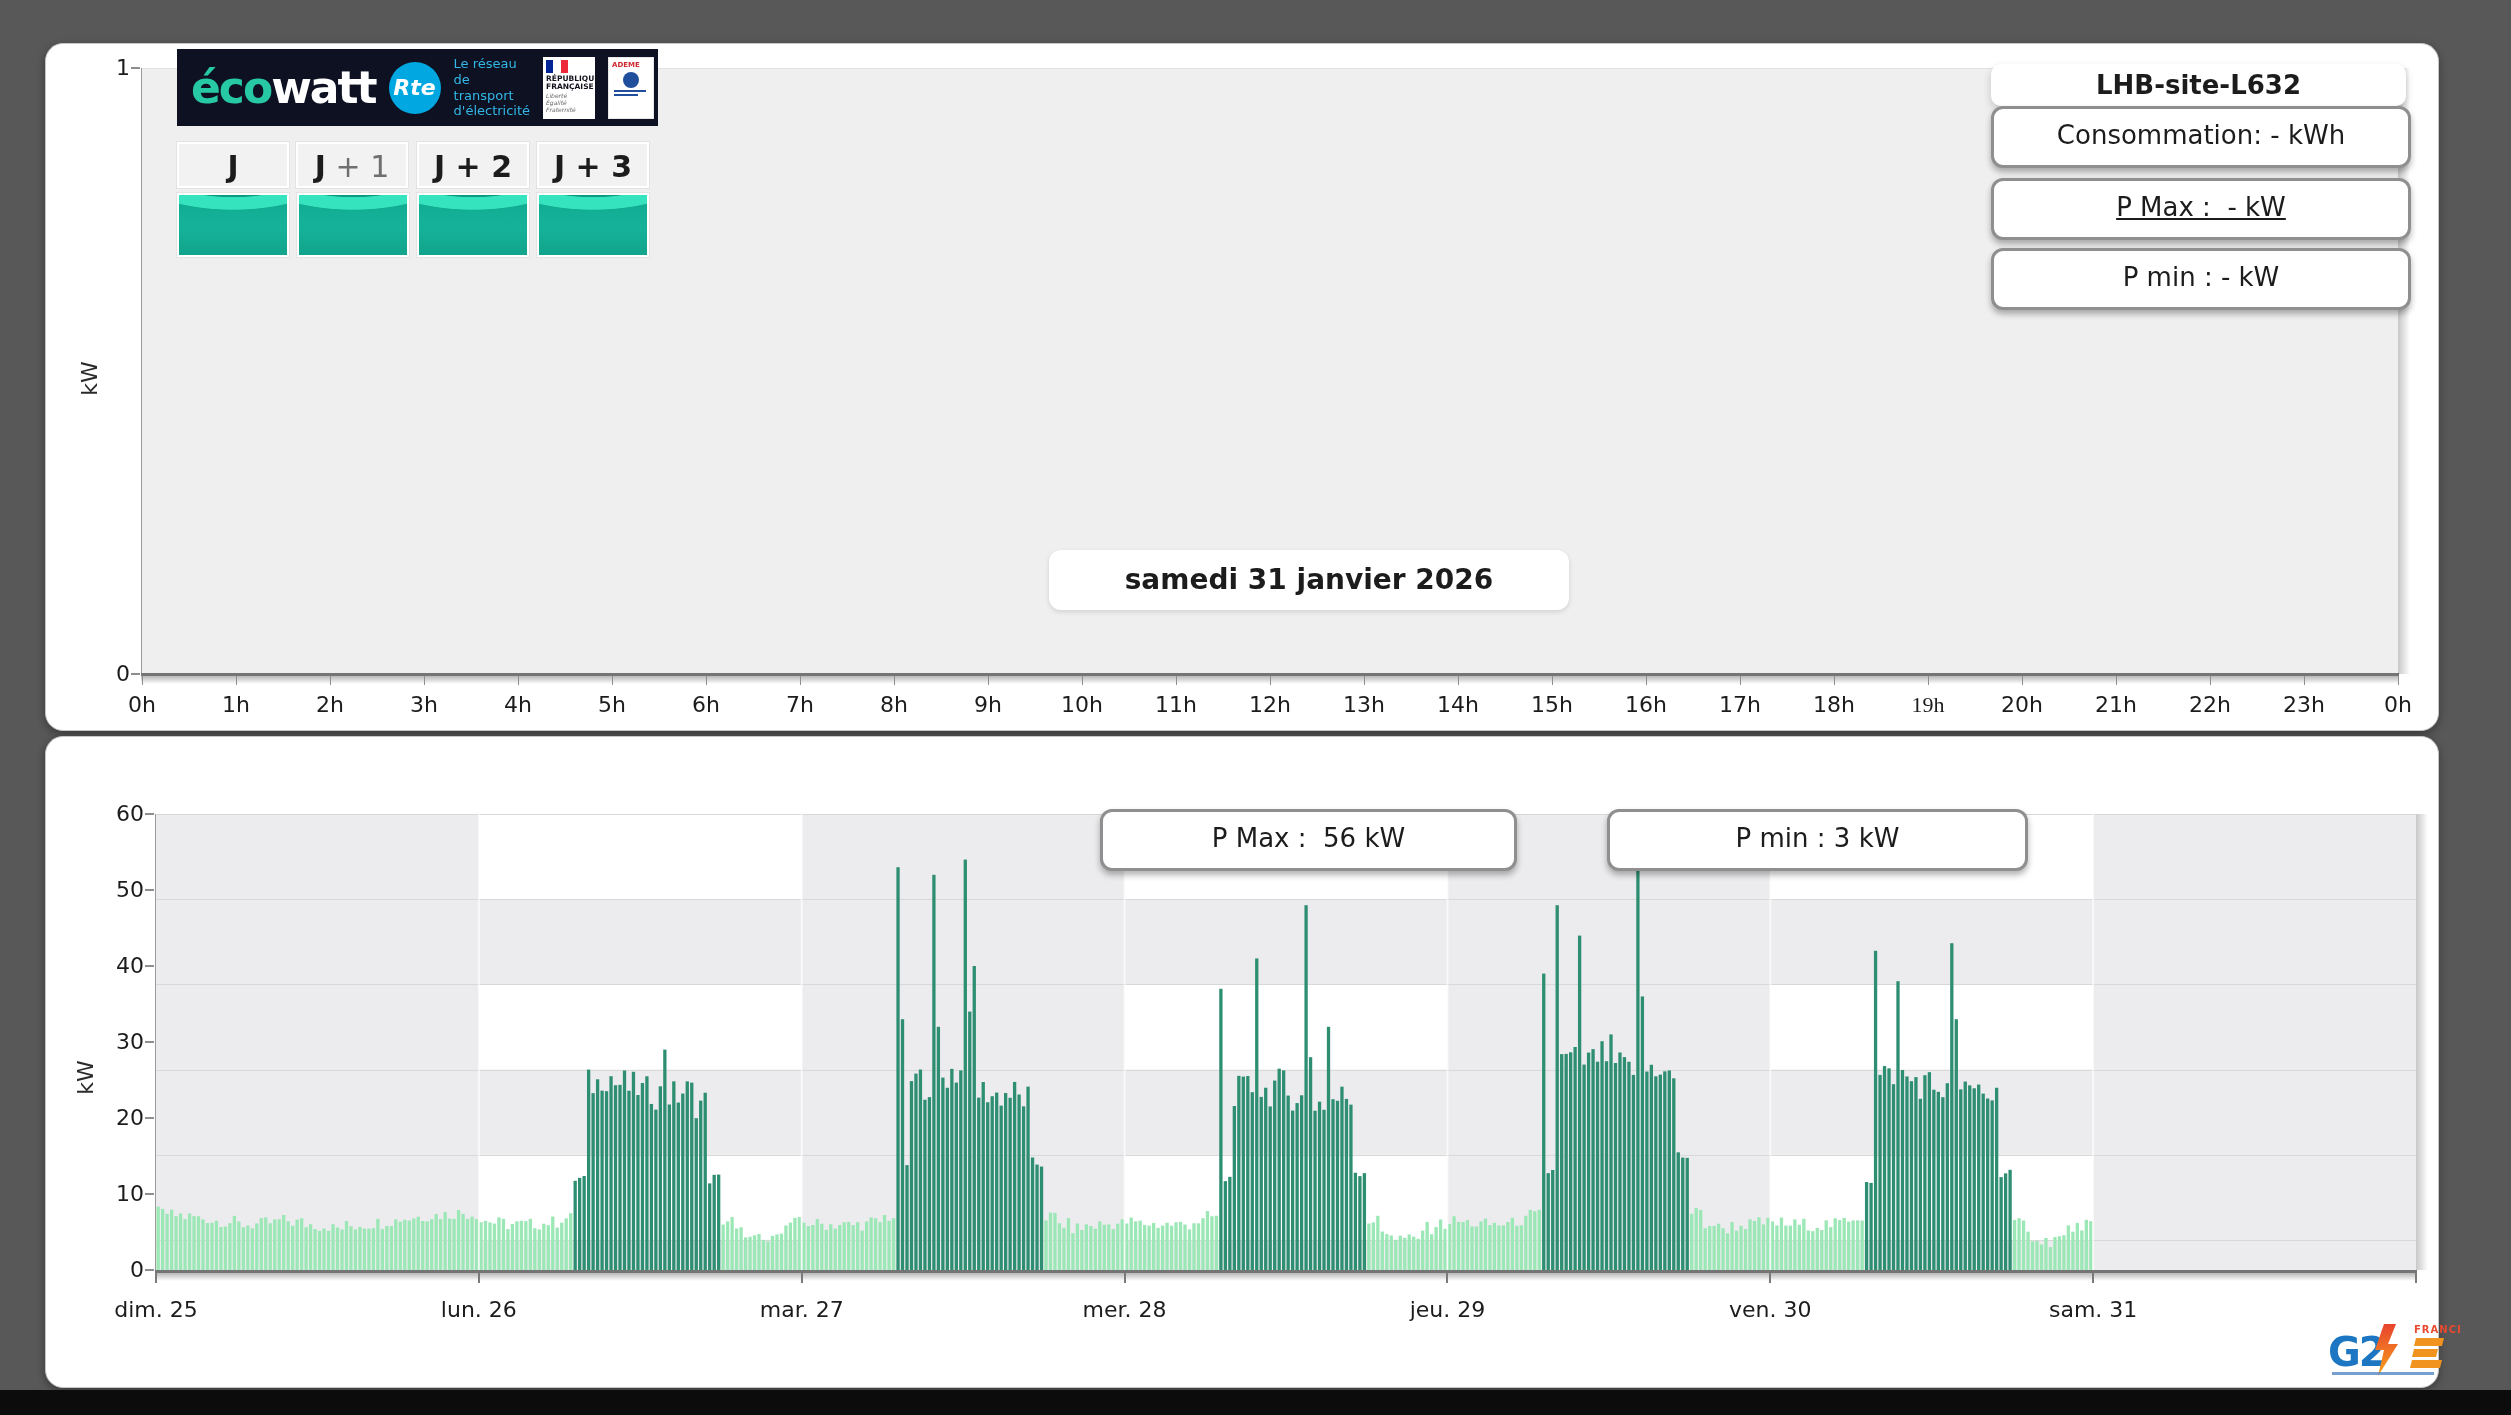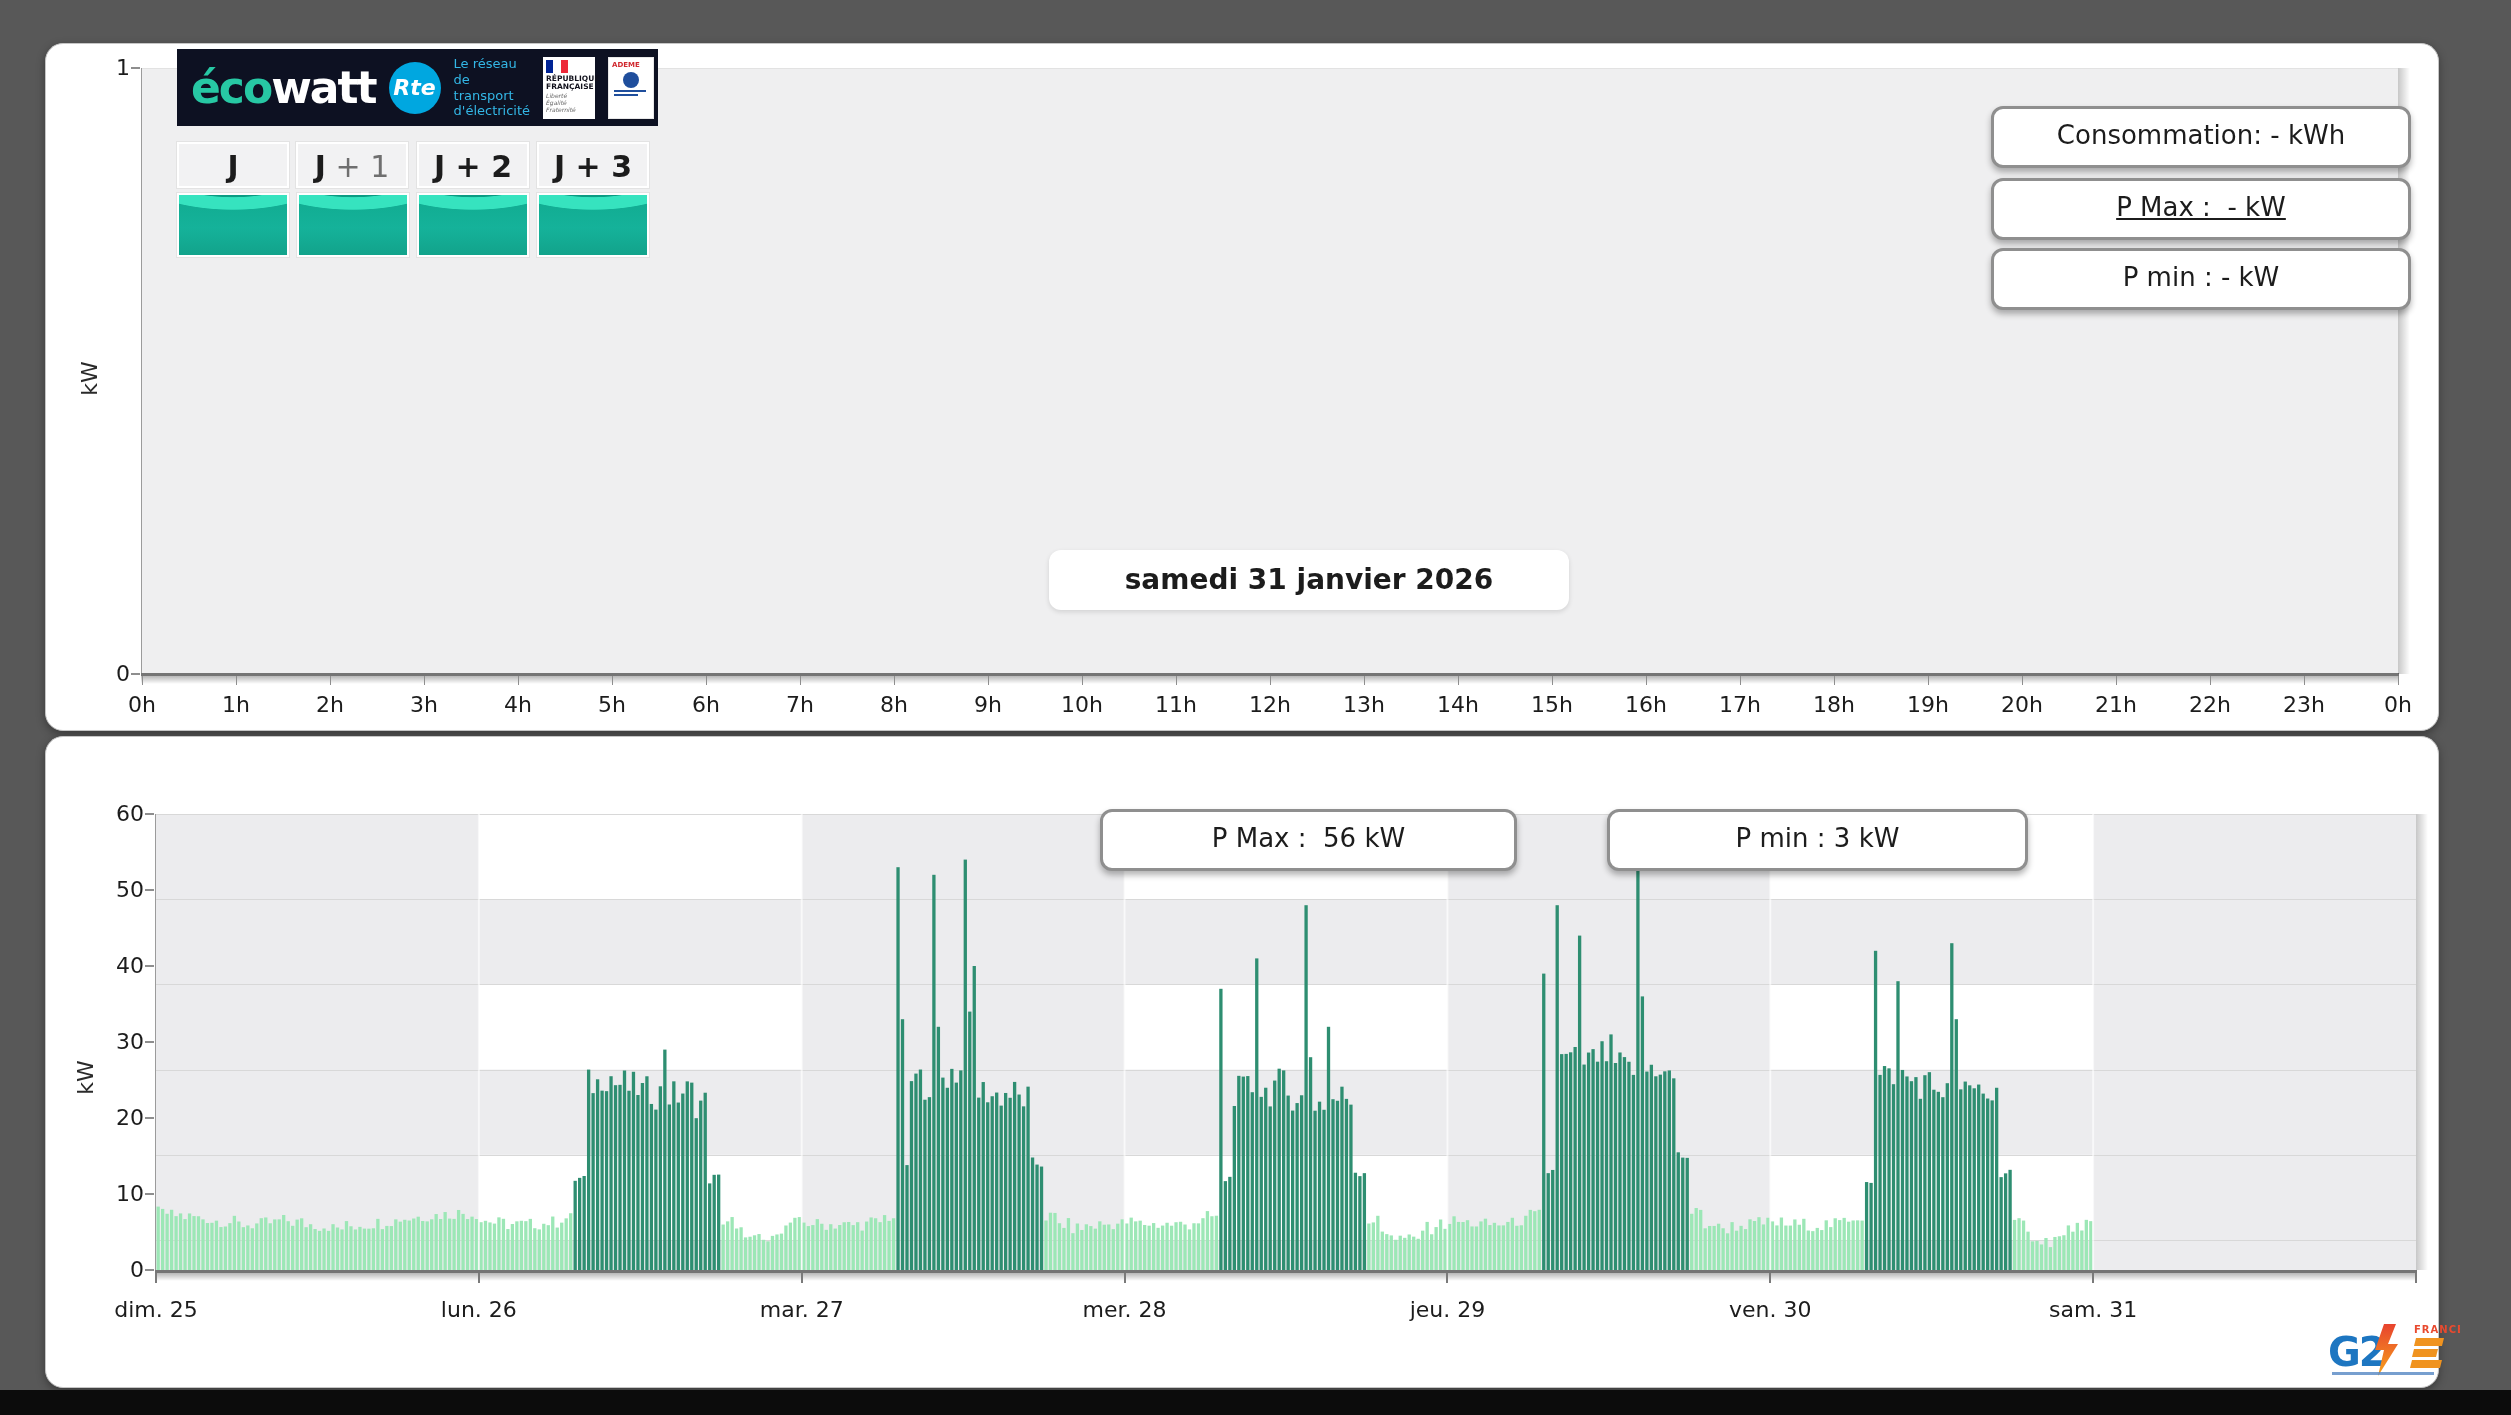--- a/index.html
+++ b/index.html
@@ -96,20 +96,21 @@
       <div class="ademe-card">
         <div class="ademe-txt">ADEME</div>
         <div class="ademe-circle"></div>
         <div class="ademe-line"></div>
         <div class="ademe-line" style="margin-right:12px;"></div>
       </div>
     </div>
 
     <div class="datebox" style="left:1003px;top:506px;width:520px;height:60px;line-height:60px;">samedi 31 janvier 2026</div>
 
+    <div class="titlebox" style="left:1945px;top:20px;width:415px;height:42px;line-height:42px;">LHB-site-L632</div>
   <div class="tick" style="left: 96px; top: 632px;"></div>
       <div class="xlab" style="left: 61px; top: 648px; width: 70px;">0h</div>
       <div class="tick" style="left: 190px; top: 632px;"></div>
       <div class="xlab" style="left: 155px; top: 648px; width: 70px;">1h</div>
       <div class="tick" style="left: 284px; top: 632px;"></div>
       <div class="xlab" style="left: 249px; top: 648px; width: 70px;">2h</div>
       <div class="tick" style="left: 378px; top: 632px;"></div>
       <div class="xlab" style="left: 343px; top: 648px; width: 70px;">3h</div>
       <div class="tick" style="left: 472px; top: 632px;"></div>
       <div class="xlab" style="left: 437px; top: 648px; width: 70px;">4h</div>
@@ -135,21 +136,21 @@
       <div class="xlab" style="left: 1377px; top: 648px; width: 70px;">14h</div>
       <div class="tick" style="left: 1506px; top: 632px;"></div>
       <div class="xlab" style="left: 1471px; top: 648px; width: 70px;">15h</div>
       <div class="tick" style="left: 1600px; top: 632px;"></div>
       <div class="xlab" style="left: 1565px; top: 648px; width: 70px;">16h</div>
       <div class="tick" style="left: 1694px; top: 632px;"></div>
       <div class="xlab" style="left: 1659px; top: 648px; width: 70px;">17h</div>
       <div class="tick" style="left: 1788px; top: 632px;"></div>
       <div class="xlab" style="left: 1753px; top: 648px; width: 70px;">18h</div>
       <div class="tick" style="left: 1882px; top: 632px;"></div>
-      <div class="xlab" style="left: 1847px; top: 648px; width: 70px;">19h</div>
+      <div class="xlab" style="left: 1847px; top: 648px; width: 70px; font-family: Liberation Serif, serif;">19h</div>
       <div class="tick" style="left: 1976px; top: 632px;"></div>
       <div class="xlab" style="left: 1941px; top: 648px; width: 70px;">20h</div>
       <div class="tick" style="left: 2070px; top: 632px;"></div>
       <div class="xlab" style="left: 2035px; top: 648px; width: 70px;">21h</div>
       <div class="tick" style="left: 2164px; top: 632px;"></div>
       <div class="xlab" style="left: 2129px; top: 648px; width: 70px;">22h</div>
       <div class="tick" style="left: 2258px; top: 632px;"></div>
       <div class="xlab" style="left: 2223px; top: 648px; width: 70px;">23h</div>
       <div class="tick" style="left: 2352px; top: 632px;"></div>
       <div class="xlab" style="left: 2317px; top: 648px; width: 70px;">0h</div>

